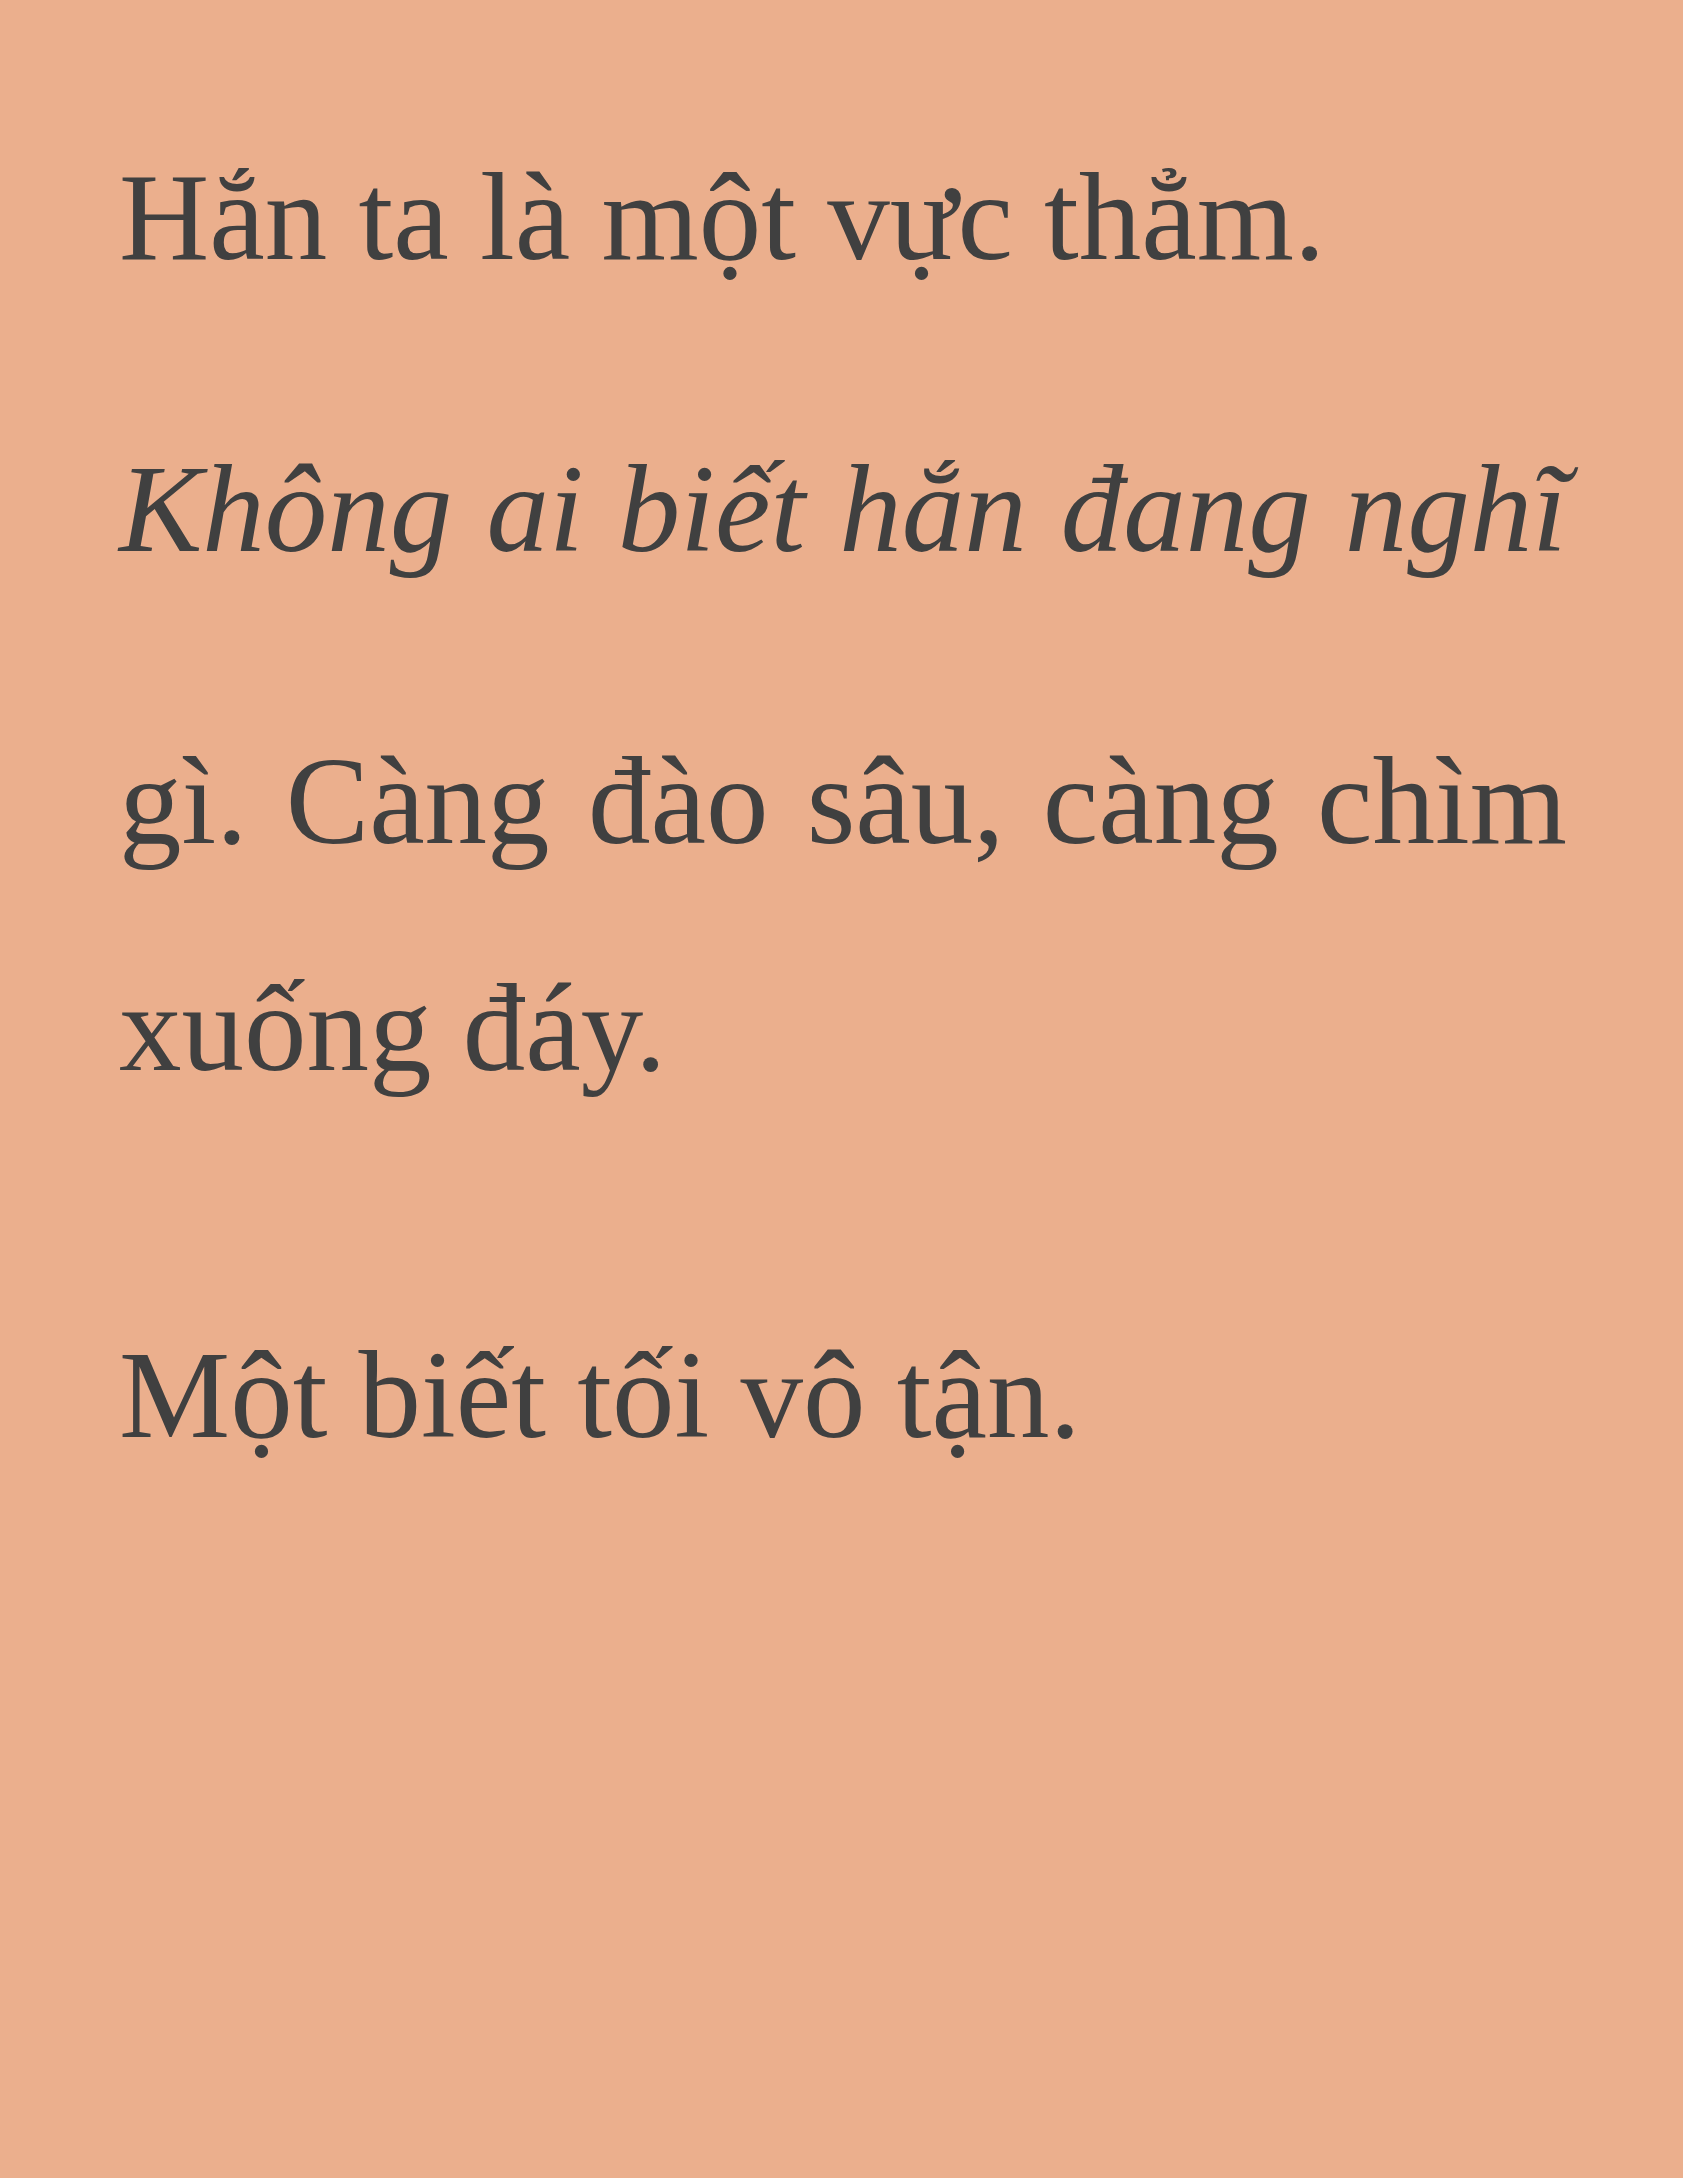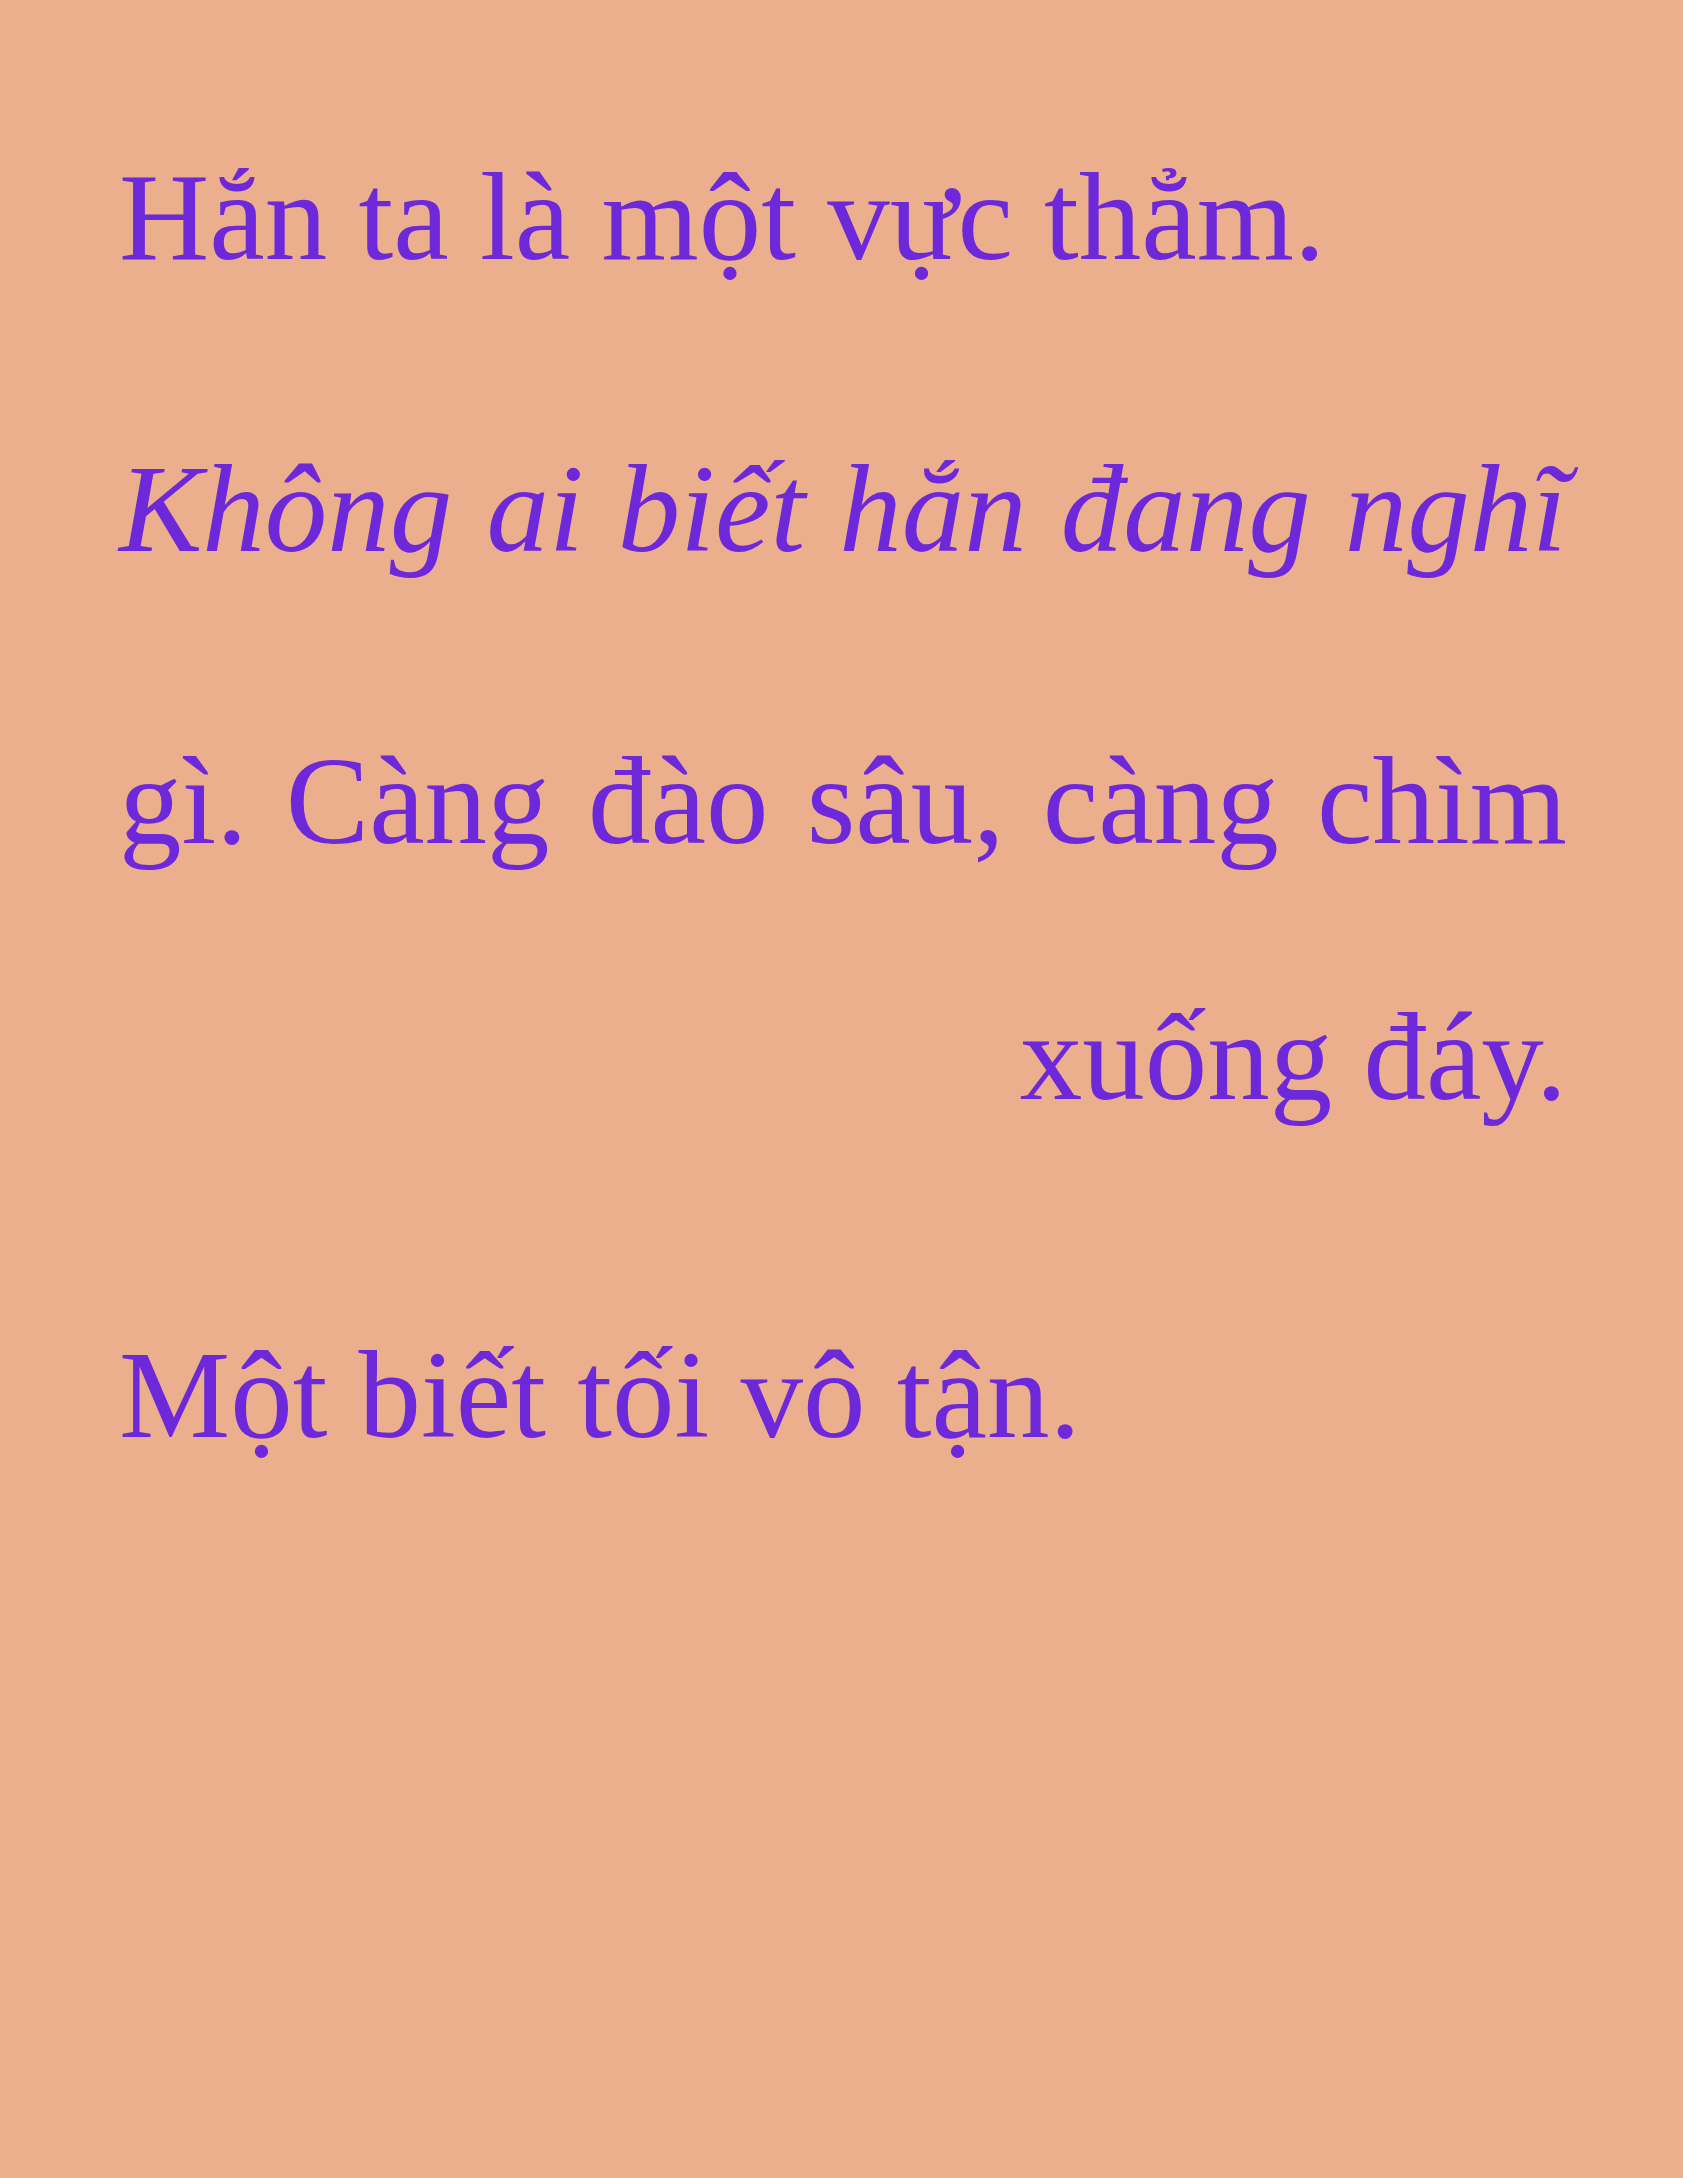--- a/index.html
+++ b/index.html
@@ -11,40 +11,40 @@
     height: 2178px;
     overflow: hidden;
     background: #ebaf8d;
   }
   .page {
     position: relative;
     width: 1683px;
     height: 1602px;
     background: #ebaf8d;
     font-family: "Liberation Serif", "DejaVu Serif", serif;
-    color: #6d28d9;
+    color: #404040;
   }
   .text-line {
     position: absolute;
     left: 119px;
     width: 1448px;
     font-size: 125px;
     line-height: 125px;
     white-space: nowrap;
     text-align: left;
   }
   .text-line.justified {
     white-space: normal;
     text-align: justify;
     text-align-last: justify;
   }
   .line-1 { top: 155px; }
   .line-2 { top: 447px; font-style: italic; }
   .line-3 { top: 739px; }
-  .line-4 { top: 995px; text-align: right; }
+  .line-4 { top: 966px; }
   .line-5 { top: 1333px; }
 </style>
 </head>
 <body>
 
 <div class="page">
   <div class="text-line line-1">Hắn ta là một vực thẳm.</div>
   <div class="text-line line-2 justified">Không ai biết hắn đang nghĩ</div>
   <div class="text-line line-3 justified">gì. Càng đào sâu, càng chìm</div>
   <div class="text-line line-4">xuống đáy.</div>

